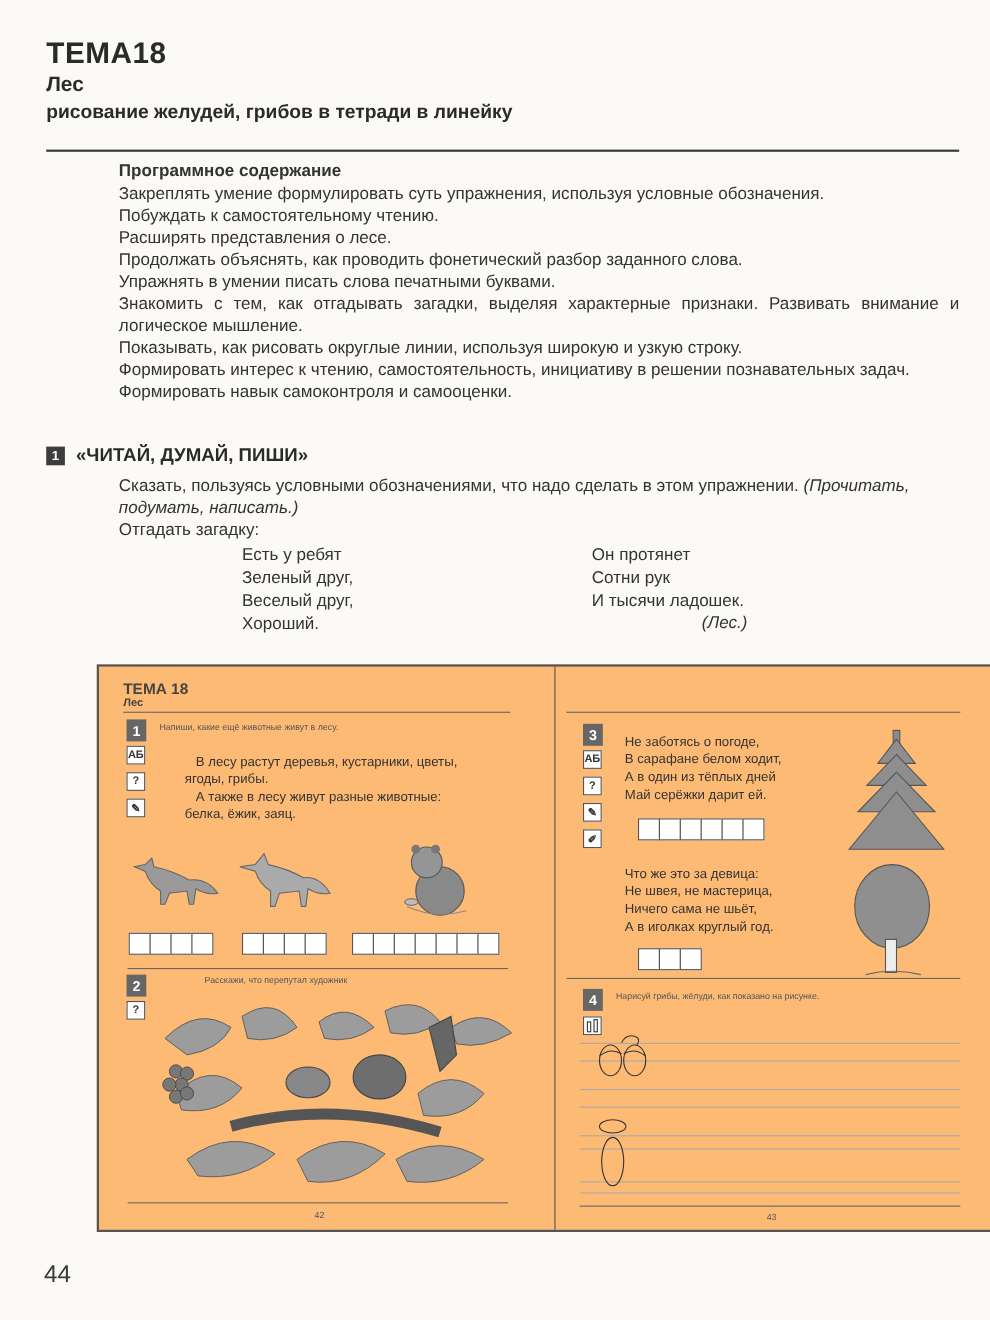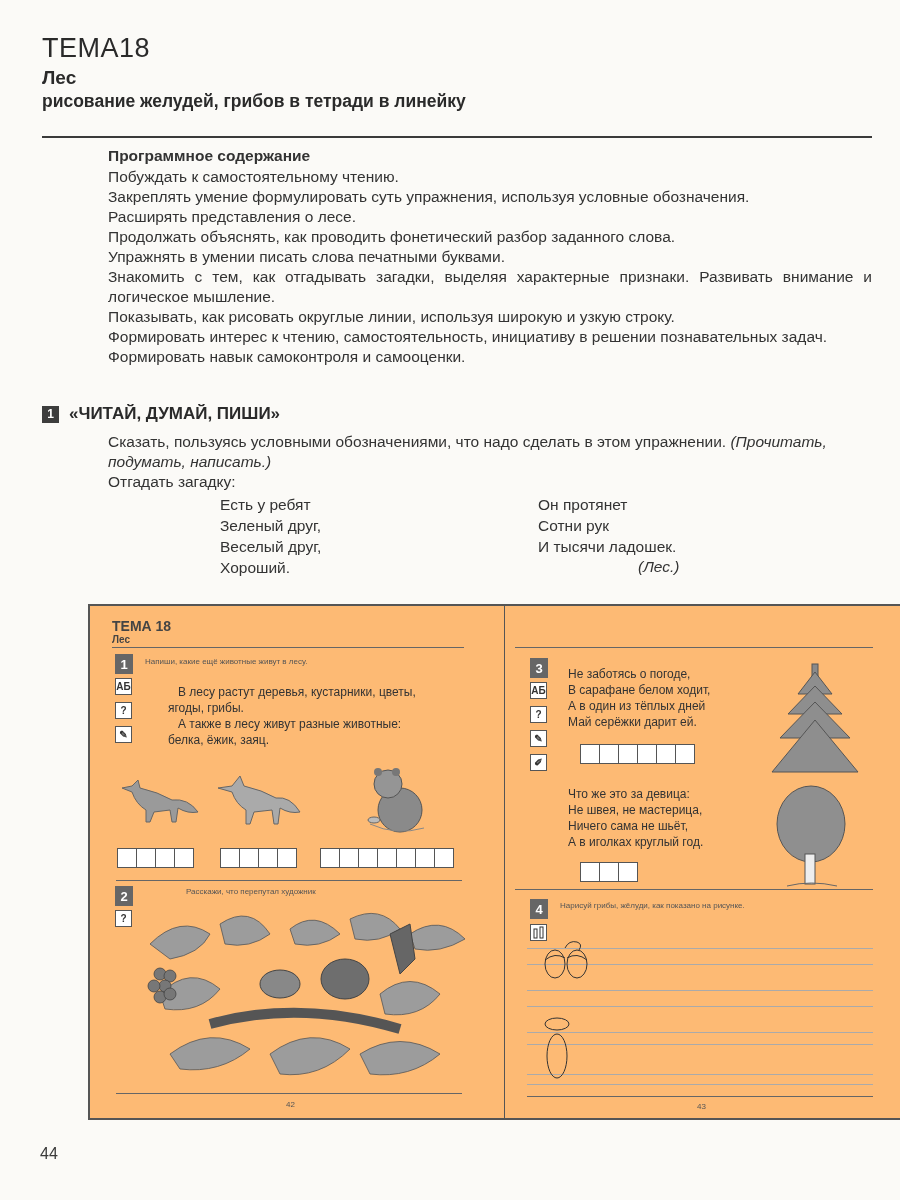--- a/index.html
+++ b/index.html
@@ -1,20 +1,20 @@
 <!DOCTYPE html>
 <html><head>
 <meta charset="utf-8">
 <style>
   * { box-sizing: border-box; margin: 0; padding: 0; }
   html, body { width: 900px; height: 1200px; background: #fbfaf7; overflow: hidden; }
   body { position: relative; font-family: "Liberation Sans", sans-serif; color: #2b2b2b; }
 
   .header { position: absolute; left: 42px; top: 32px; width: 830px; }
-  .topic-num { font-size: 27px; font-weight: normal; letter-spacing: 0.5px; color: #2a2a2a; line-height: 32px; }
+  .topic-num { font-size: 27px; font-weight: bold; letter-spacing: 0.5px; color: #2a2a2a; line-height: 32px; }
   .topic-title { font-size: 19px; font-weight: bold; line-height: 24px; margin-top: 2px; color: #2a2a2a; }
   .topic-sub { font-size: 17.5px; font-weight: bold; line-height: 22px; color: #2a2a2a; }
   .header-rule { position: absolute; left: 42px; top: 136px; width: 830px; height: 2px; background: #3a3a3a; }
 
   .program { position: absolute; left: 108px; top: 146px; width: 764px; font-size: 15.5px; line-height: 20px; color: #333; }
   .program .ph { font-weight: bold; margin-bottom: 1px; }
   .program .pi { text-align: justify; }
 
   .ex1 { position: absolute; left: 42px; top: 404px; width: 830px; }
   .ex1-head { display: flex; align-items: center; gap: 10px; }
@@ -39,36 +39,36 @@
   .wb-rule { position: absolute; height: 1px; background: #666; }
   .wb-num { position: absolute; width: 18px; height: 20px; background: #666; color: #fff; font-size: 13px; font-weight: bold; display: flex; align-items: center; justify-content: center; }
   .wb-icon { position: absolute; width: 17px; height: 17px; border: 1px solid #555; background: #fff; font-size: 10px; font-weight: bold; color: #333; display: flex; align-items: center; justify-content: center; }
   .wb-task { position: absolute; font-size: 8px; color: #555; }
   .wb-text { position: absolute; font-size: 12px; line-height: 16px; color: #333; }
   .boxes { position: absolute; display: flex; }
   .boxes span { width: 20px; height: 20px; border: 1px solid #555; margin-left: -1px; background: #fff; }
   .pageno { position: absolute; font-size: 8px; color: #555; }
   .writing-line { position: absolute; height: 1px; background: #aaa; }
 
-  .footer-page { position: absolute; left: 40px; top: 1145px; font-size: 16px; color: #3a3a3a; }
+  .footer-page { position: absolute; left: 40px; top: 1145px; font-size: 22px; color: #3a3a3a; }
 </style>
 </head>
 <body>
 
 <div class="header">
   <div class="topic-num">ТЕМА18</div>
   <div class="topic-title">Лес</div>
   <div class="topic-sub">рисование желудей, грибов в тетради в линейку</div>
 </div>
 <div class="header-rule"></div>
 
 <div class="program">
   <div class="ph">Программное содержание</div>
+  <div class="pi">Закреплять умение формулировать суть упражнения, используя условные обозначения.</div>
   <div class="pi">Побуждать к самостоятельному чтению.</div>
-  <div class="pi">Закреплять умение формулировать суть упражнения, используя условные обозначения.</div>
   <div class="pi">Расширять представления о лесе.</div>
   <div class="pi">Продолжать объяснять, как проводить фонетический разбор заданного слова.</div>
   <div class="pi">Упражнять в умении писать слова печатными буквами.</div>
   <div class="pi">Знакомить с тем, как отгадывать загадки, выделяя характерные признаки. Развивать внимание и логическое мышление.</div>
   <div class="pi">Показывать, как рисовать округлые линии, используя широкую и узкую строку.</div>
   <div class="pi">Формировать интерес к чтению, самостоятельность, инициативу в решении познавательных задач.</div>
   <div class="pi">Формировать навык самоконтроля и самооценки.</div>
 </div>
 
 <div class="ex1">

